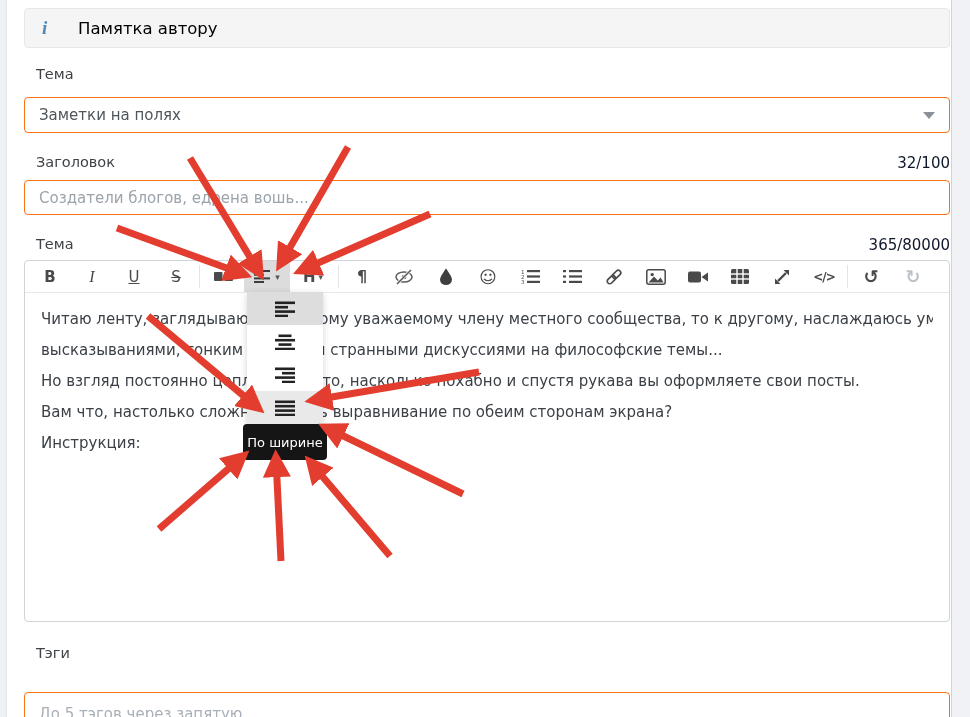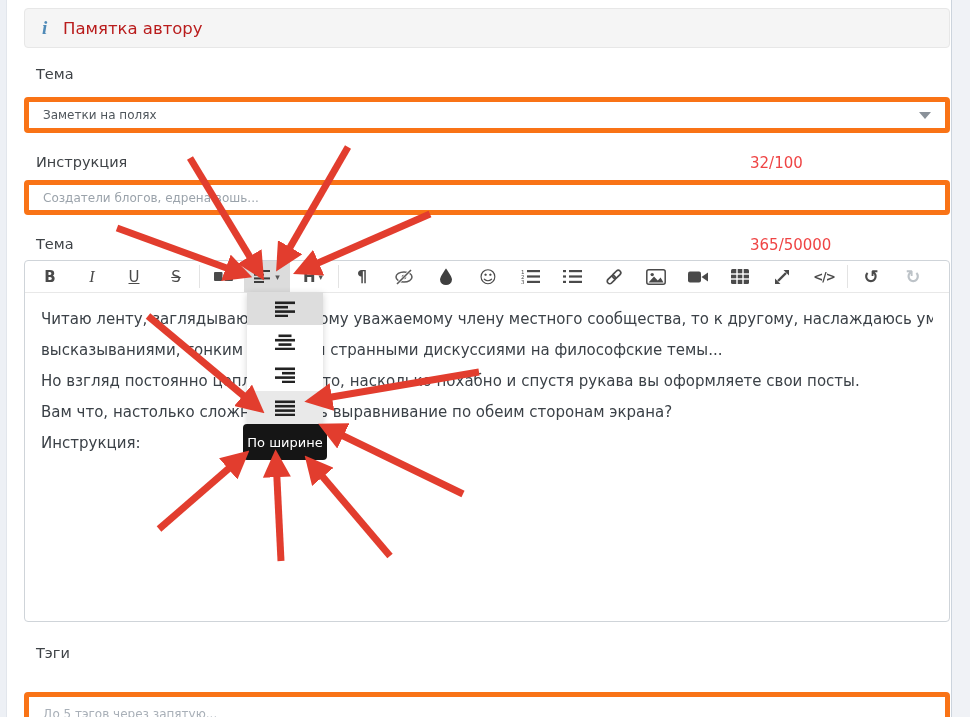--- a/index.html
+++ b/index.html
@@ -10,27 +10,27 @@
   .gutter { position:absolute; top:0; height:717px; background:#edf0f5; }
   #gutter-left  { left:0; width:7px; border-right:1px solid #e2e6ec; }
   #scrollbar    { left:951px; width:19px; border-left:1px solid #ccd4dd; background:#f0f2f6; }
 
   
   #banner { position:absolute; left:24px; top:8px; width:926px; height:40px;
             background:#f5f5f5; border:1px solid #e7e7e7; border-radius:4px;
             display:flex; align-items:center; padding-left:17px; cursor:pointer; }
   #banner .info-i { font-family:"Liberation Serif",serif; font-weight:bold; font-style:italic;
             font-size:19px; color:#4f8ab7; width:14px; }
-  #banner .banner-title { color:#b91c1c; font-size:16.5px; margin-left:7px; }
+  #banner .banner-title { color:#000000; font-size:16.5px; margin-left:22px; }
 
   .field-label { position:absolute; left:36px; font-size:14.5px; color:#3f4347; }
-  .counter { position:absolute; right:20px; font-size:15px; color:#ef4444; text-align:left; width:200px; }
+  .counter { position:absolute; right:20px; font-size:15px; color:#0f172a; text-align:right; width:200px; }
 
   .inputbox { position:absolute; left:24px; width:926px; background:#fff;
-              border:5px solid #f97316; border-radius:4px; font-size:12px; }
+              border:1px solid #f97316; border-radius:4px; font-size:15px; }
 
   #theme-select { top:97px; height:36px; display:flex; align-items:center;
                   padding:0 14px; color:#4f565c; cursor:pointer; }
   #theme-caret { margin-left:auto; width:0; height:0; border-left:6px solid transparent;
                  border-right:6px solid transparent; border-top:7px solid #8a9199; }
 
   #title-input { top:180px; height:35px; padding:0 14px; color:#9ba3ab; outline:none;
                  font-family:"DejaVu Sans","Liberation Sans",sans-serif; }
 
   
@@ -93,26 +93,26 @@
     <span class="info-i">i</span>
     <span class="banner-title">Памятка автору</span>
   </div>
 
   <div class="field-label" style="top:66px;">Тема</div>
   <div id="theme-select" class="inputbox">
     <span>Заметки на полях</span>
     <span id="theme-caret"></span>
   </div>
 
-  <div class="field-label" style="top:154px;">Инструкция</div>
+  <div class="field-label" style="top:154px;">Заголовок</div>
   <div class="counter" style="top:154px;">32/100</div>
   <input id="title-input" class="inputbox" value="Создатели блогов, едрена вошь..." style="">
 
   <div class="field-label" style="top:236px;">Тема</div>
-  <div class="counter" style="top:236px;">365/50000</div>
+  <div class="counter" style="top:236px;">365/80000</div>
 
   <div id="editor">
     <div id="toolbar">
       <div class="tb-btn">
           <span class="glyph-b">B</span>
         </div>
       <div class="tb-btn">
           <span class="glyph-i">I</span>
         </div>
       <div class="tb-btn">

